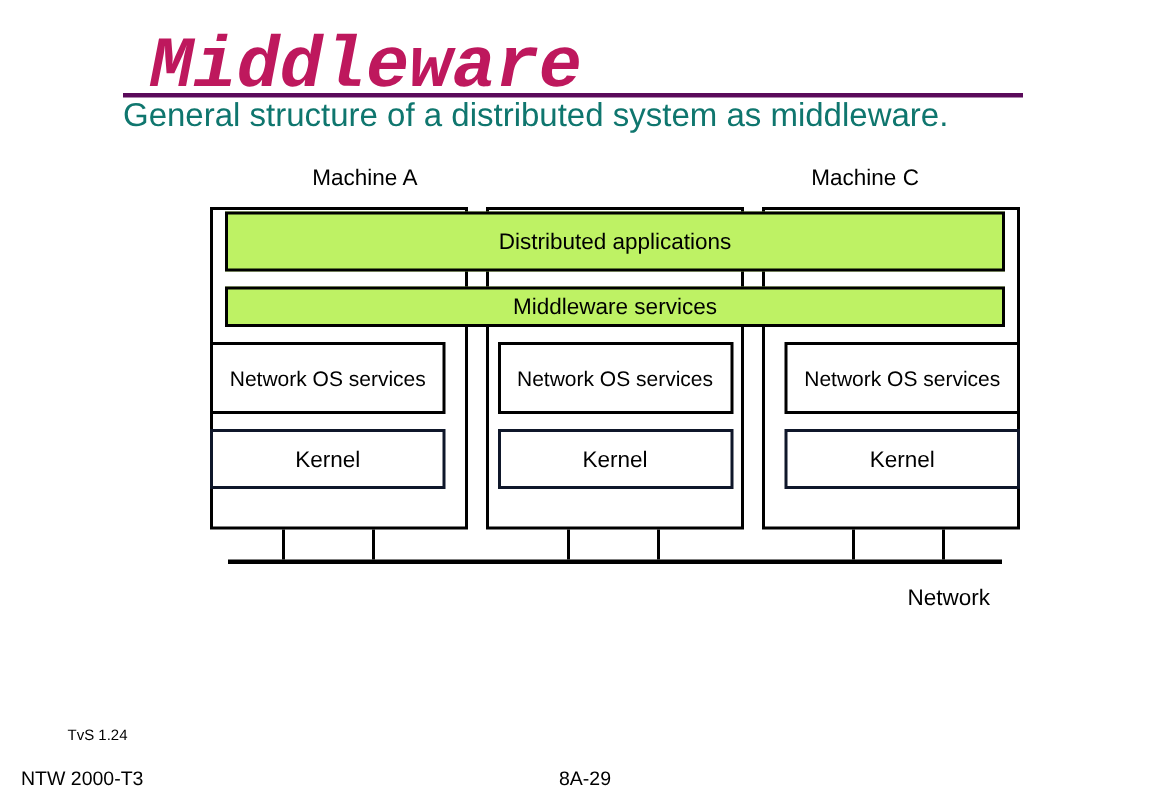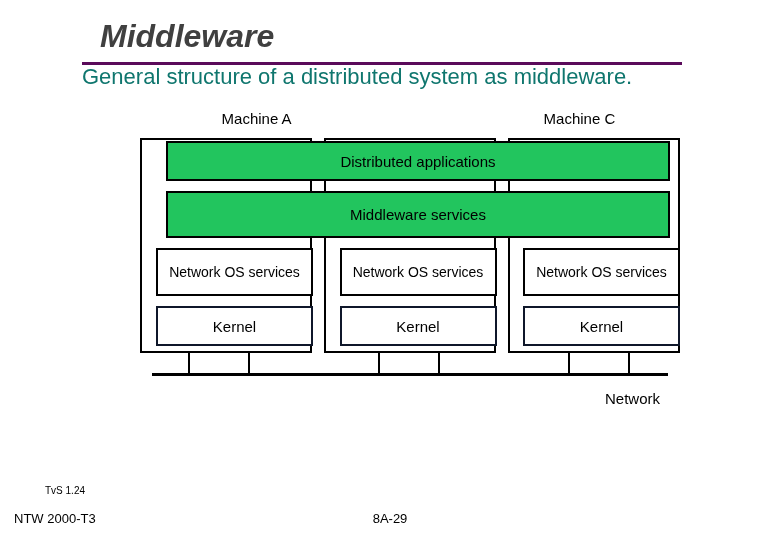--- a/index.html
+++ b/index.html
@@ -5,25 +5,25 @@
   * { box-sizing: border-box; margin: 0; padding: 0; }
   body {
     width: 780px;
     height: 540px;
     background: #fff;
     font-family: Arial, Helvetica, sans-serif;
     position: relative;
     overflow: hidden;
   }
   .title {
-    font-family: Liberation Sans, sans-serif;
+    font-family: Liberation Mono, monospace;
     font-style: italic;
     font-weight: bold;
-    font-size: 32px;
-    color: #404040;
+    font-size: 48px;
+    color: #be185d;
     position: absolute;
     top: 18px;
     left: 100px;
   }
   .title-underline {
     position: absolute;
     top: 62px;
     left: 82px;
     width: 600px;
     height: 3px;
@@ -35,21 +35,20 @@
     left: 82px;
     font-size: 22px;
     color: #0f766e;
   }
   .diagram {
     position: absolute;
     top: 110px;
     left: 140px;
     width: 540px;
     height: 320px;
-    padding-left: 16px;
   }
   .machine-labels {
     display: flex;
     justify-content: space-between;
     padding: 0 20px;
     font-size: 15px;
     margin-bottom: 6px;
   }
   .machine-labels > div { width: 33.3%; text-align: center; }
   .outlines {
@@ -62,36 +61,36 @@
     justify-content: space-between;
     pointer-events: none;
   }
   .outline {
     border: 2px solid #000;
     width: 172px;
     height: 100%;
   }
   .layer {
     border: 2px solid #000;
-    background: #22c55e;
+    background: #bef264;
     text-align: center;
     font-size: 15px;
     display: flex;
     align-items: center;
     justify-content: center;
     position: relative;
     z-index: 2;
   }
   .dist-app {
     margin: 14px 10px 0 10px;
     height: 40px;
   }
   .mw-services {
     margin: 10px 10px 0 10px;
-    height: 47px;
+    height: 27px;
   }
   .row3 {
     display: flex;
     justify-content: space-between;
     margin-top: 10px;
     padding: 0;
   }
   .box3 {
     border: 2px solid #000;
     background: #fff;

